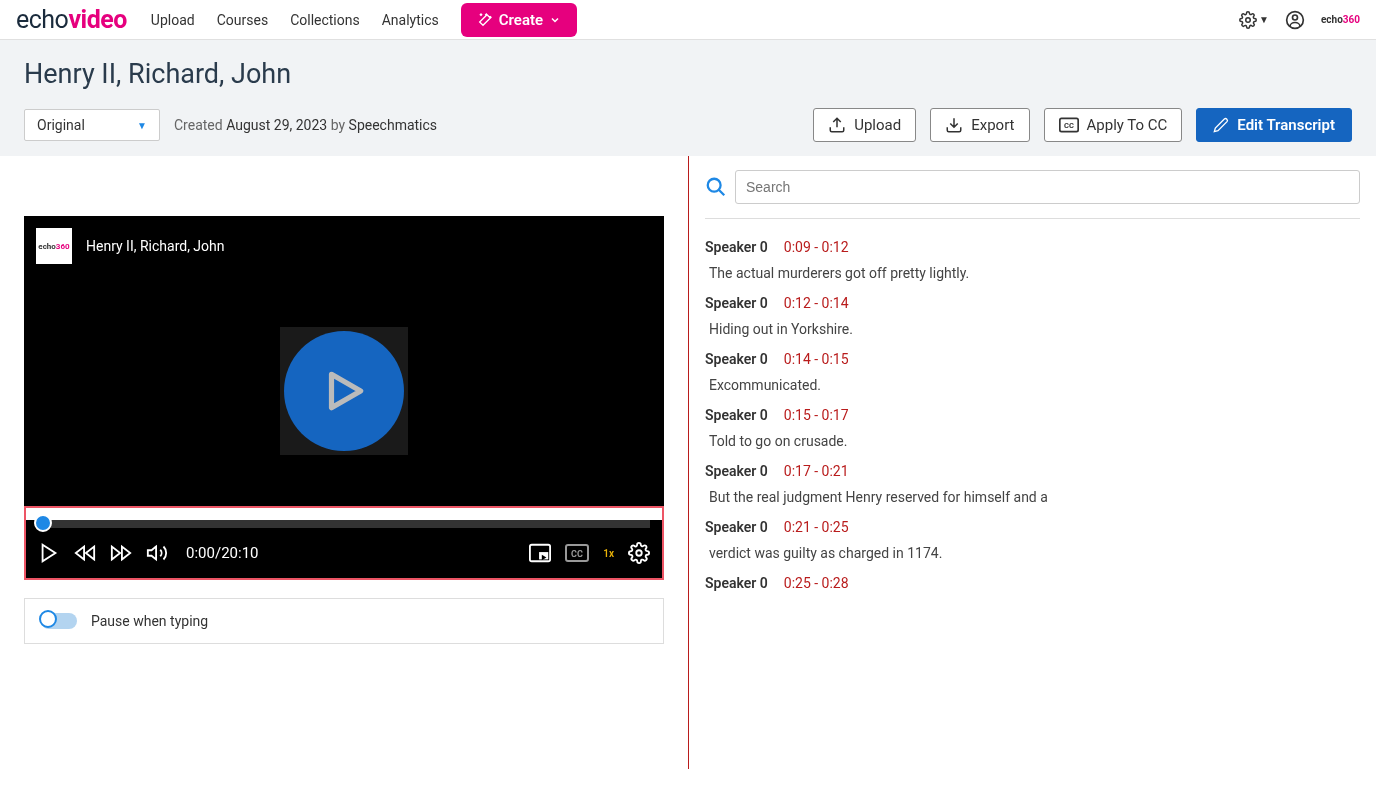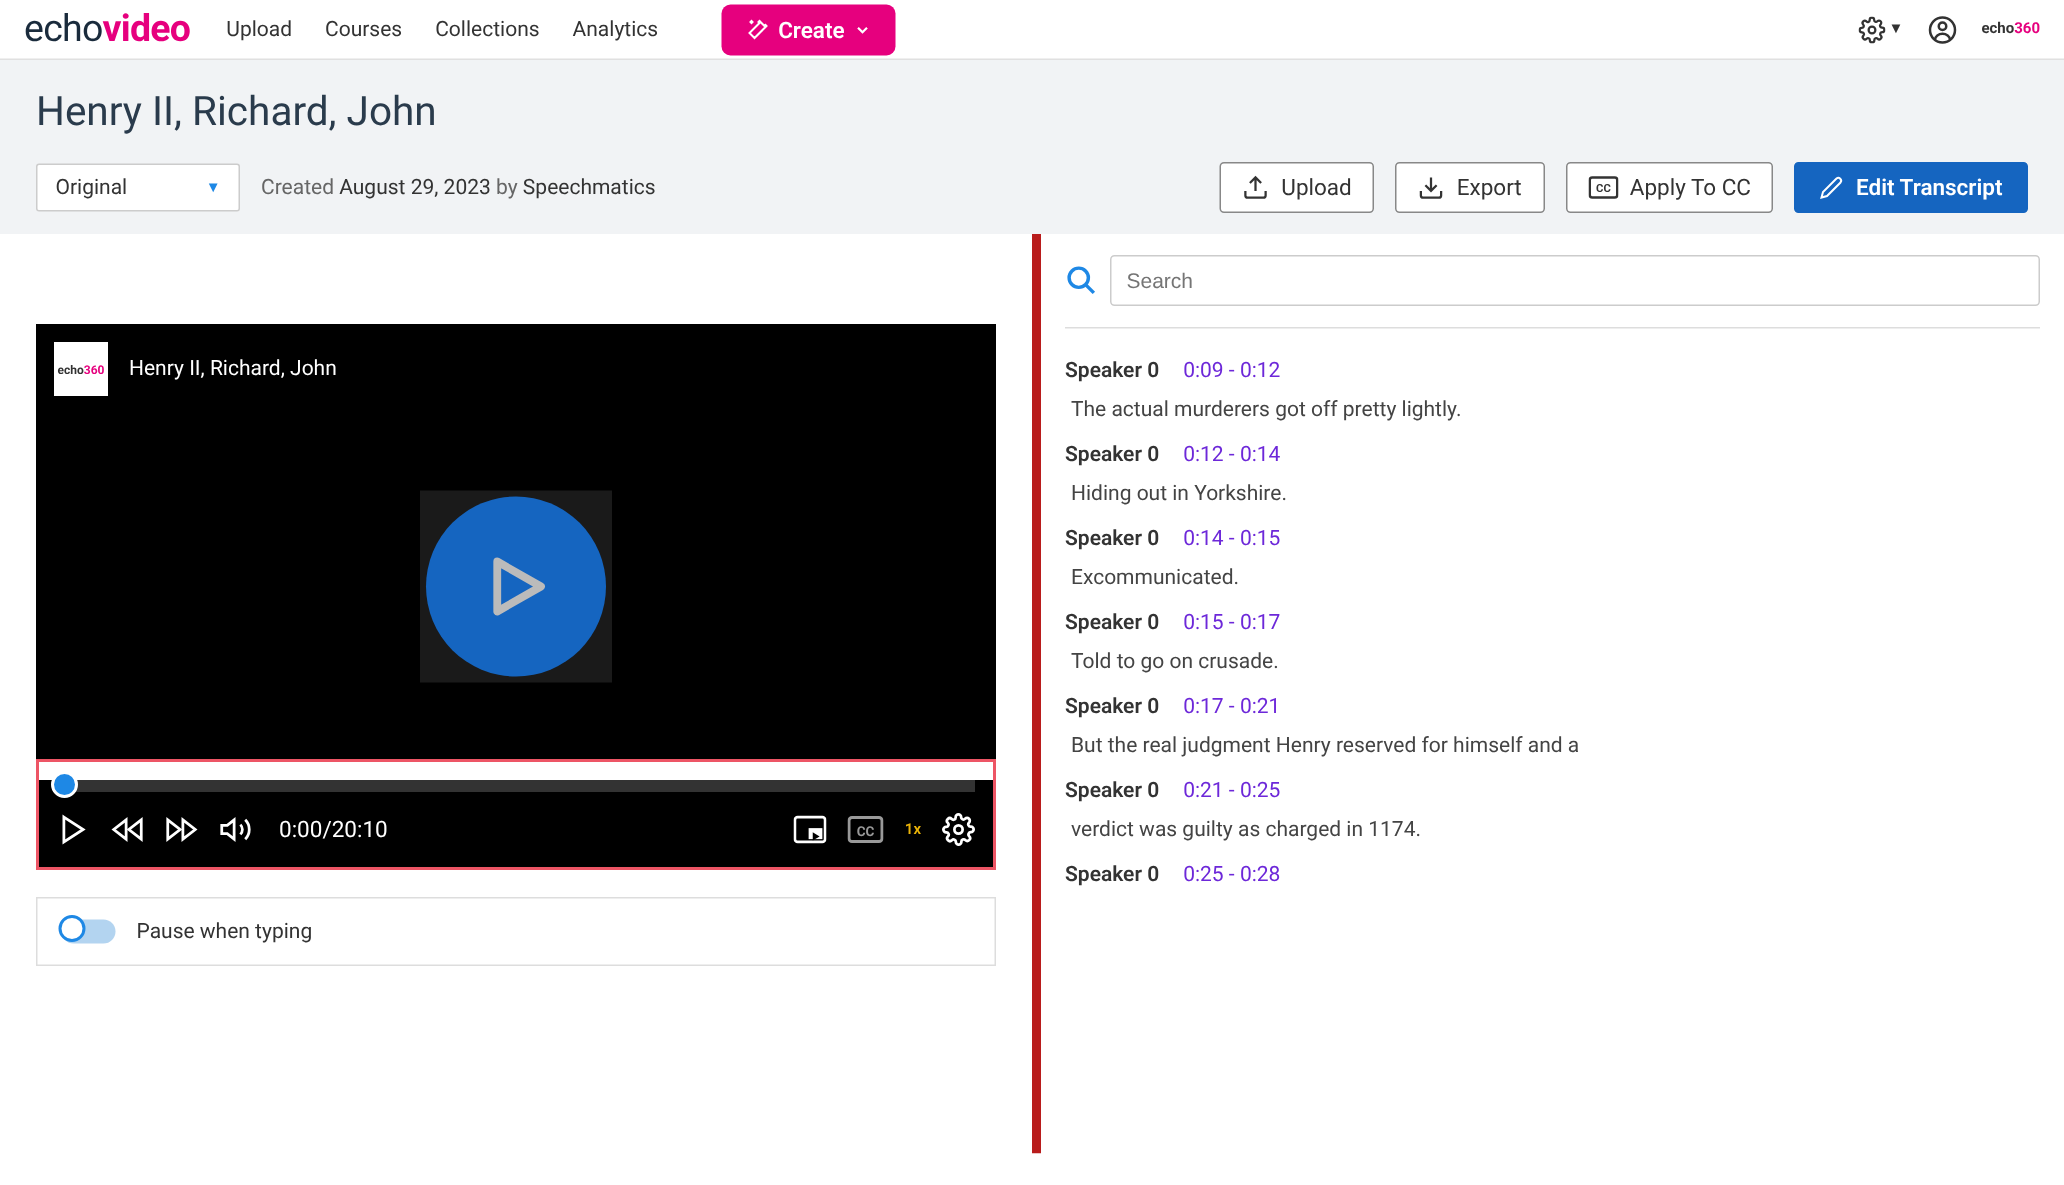--- a/index.html
+++ b/index.html
@@ -3,40 +3,40 @@
 <meta charset="utf-8">
 <style>
 * { box-sizing: border-box; margin: 0; padding: 0; }
 body { font-family: -apple-system, BlinkMacSystemFont, "Segoe UI", Roboto, Helvetica, Arial, sans-serif; color: #333; background: #fff; width: 1376px; }
 .topnav { display: flex; align-items: center; padding: 6px 16px; border-bottom: 1px solid #e0e0e0; height: 40px; }
 .logo { display: flex; align-items: baseline; margin-right: 24px; }
 .logo-echo { color: #1a2b3c; font-weight: 400; font-size: 25px; letter-spacing: -0.5px; }
 .logo-video { color: #e6007e; font-weight: 700; font-size: 25px; letter-spacing: -0.5px; }
 .nav-links { display: flex; gap: 22px; align-items: center; }
 .nav-link { color: #333; font-size: 14px; cursor: pointer; }
-.create-btn { background: #e6007e; color: #fff; padding: 8px 16px; border-radius: 6px; display: flex; align-items: center; gap: 6px; font-size: 15px; font-weight: 600; cursor: pointer; margin-left: 20px; }
+.create-btn { background: #e6007e; color: #fff; padding: 8px 16px; border-radius: 6px; display: flex; align-items: center; gap: 6px; font-size: 15px; font-weight: 600; cursor: pointer; }
 .nav-right { margin-left: auto; display: flex; align-items: center; gap: 16px; }
 .mini-logo { font-size: 10px; font-weight: 700; }
 .mini-logo .e1 { color: #333; }
 .mini-logo .e2 { color: #e6007e; }
 .icon-btn { cursor: pointer; display: flex; align-items: center; }
 .header-section { background: #f1f3f5; padding: 18px 24px 14px; }
 .page-title { font-size: 27px; font-weight: 400; color: #2a3b4c; margin-bottom: 18px; }
 .header-row { display: flex; align-items: center; gap: 14px; }
 .dropdown { border: 1px solid #ccc; background: #fff; padding: 7px 12px; width: 136px; display: flex; align-items: center; justify-content: space-between; font-size: 14px; color: #333; cursor: pointer; border-radius: 2px; }
 .dropdown .caret { color: #1e88e5; font-size: 10px; }
 .created-text { font-size: 14px; color: #666; }
 .created-text .date { color: #333; }
 .created-text .author { color: #333; }
 .header-spacer { flex: 1; }
 .action-btn { border: 1px solid #888; background: #fff; padding: 7px 14px; display: flex; align-items: center; gap: 8px; font-size: 15px; color: #333; cursor: pointer; border-radius: 3px; }
 .primary-btn { background: #1565c0; border: 1px solid #1565c0; color: #fff; padding: 7px 16px; display: flex; align-items: center; gap: 8px; font-size: 15px; font-weight: 600; cursor: pointer; border-radius: 3px; }
 .content { display: flex; }
 .left-panel { width: 688px; padding: 0; }
-.right-panel { flex: 1; border-left: 6px solid #b91c1c; padding: 14px 16px 0 16px; }
+.right-panel { flex: 1; border-left: 1px solid #b91c1c; padding: 14px 16px 0 16px; }
 .video-wrapper { padding: 60px 24px 10px; }
 .video-player { width: 640px; background: #000; position: relative; }
 .video-title-bar { display: flex; align-items: center; gap: 14px; padding: 12px; }
 .video-thumb { width: 36px; height: 36px; background: #fff; display: flex; align-items: center; justify-content: center; font-size: 8px; font-weight: 700; }
 .video-thumb .e1 { color: #333; }
 .video-thumb .e2 { color: #e6007e; }
 .video-title { color: #fff; font-size: 14px; }
 .video-main { height: 230px; display: flex; align-items: center; justify-content: center; position: relative; }
 .play-circle { width: 120px; height: 120px; background: #1565c0; border-radius: 50%; display: flex; align-items: center; justify-content: center; cursor: pointer; position: relative; z-index: 2; }
 .dark-square { position: absolute; width: 128px; height: 128px; background: #1a1a1a; z-index: 1; }
@@ -49,21 +49,21 @@
 .ctrl-spacer { flex: 1; }
 .pause-typing { border: 1px solid #ddd; margin: 8px 24px 0; padding: 14px 16px; display: flex; align-items: flex-start; gap: 14px; }
 .toggle { width: 36px; height: 16px; background: #b3d4f0; border-radius: 10px; position: relative; cursor: pointer; }
 .toggle-knob { width: 18px; height: 18px; border: 2px solid #1e88e5; border-radius: 50%; background: #fff; position: absolute; left: -2px; top: -3px; }
 .search-row { display: flex; align-items: center; gap: 8px; padding-bottom: 14px; border-bottom: 1px solid #ddd; margin-bottom: 20px; }
 .search-input { flex: 1; border: 1px solid #ccc; padding: 8px 10px; font-size: 14px; border-radius: 3px; }
 .transcript-list { height: 530px; overflow-y: scroll; padding-right: 8px; }
 .transcript-entry { margin-bottom: 14px; }
 .entry-header { display: flex; gap: 16px; margin-bottom: 10px; font-size: 14px; }
 .speaker { font-weight: 600; color: #333; }
-.timerange { color: #6d28d9; }
+.timerange { color: #b91c1c; }
 .entry-text { font-size: 14px; color: #444; padding-left: 4px; margin-bottom: 14px; }
 ::-webkit-scrollbar { width: 16px; }
 ::-webkit-scrollbar-track { background: #f1f1f1; }
 ::-webkit-scrollbar-thumb { background: #c1c1c1; }
 </style>
 </head>
 <body>
 
 <div class="topnav">
   <div class="logo">

